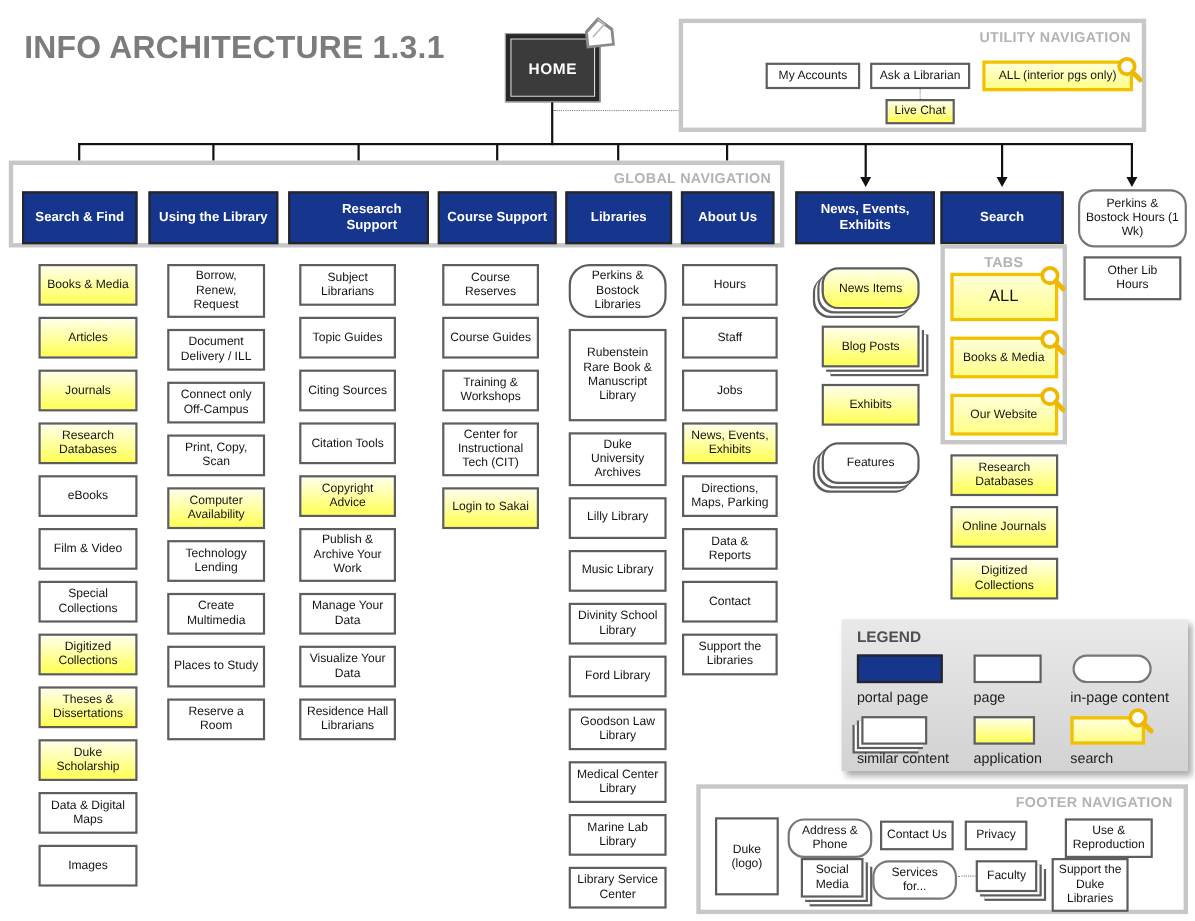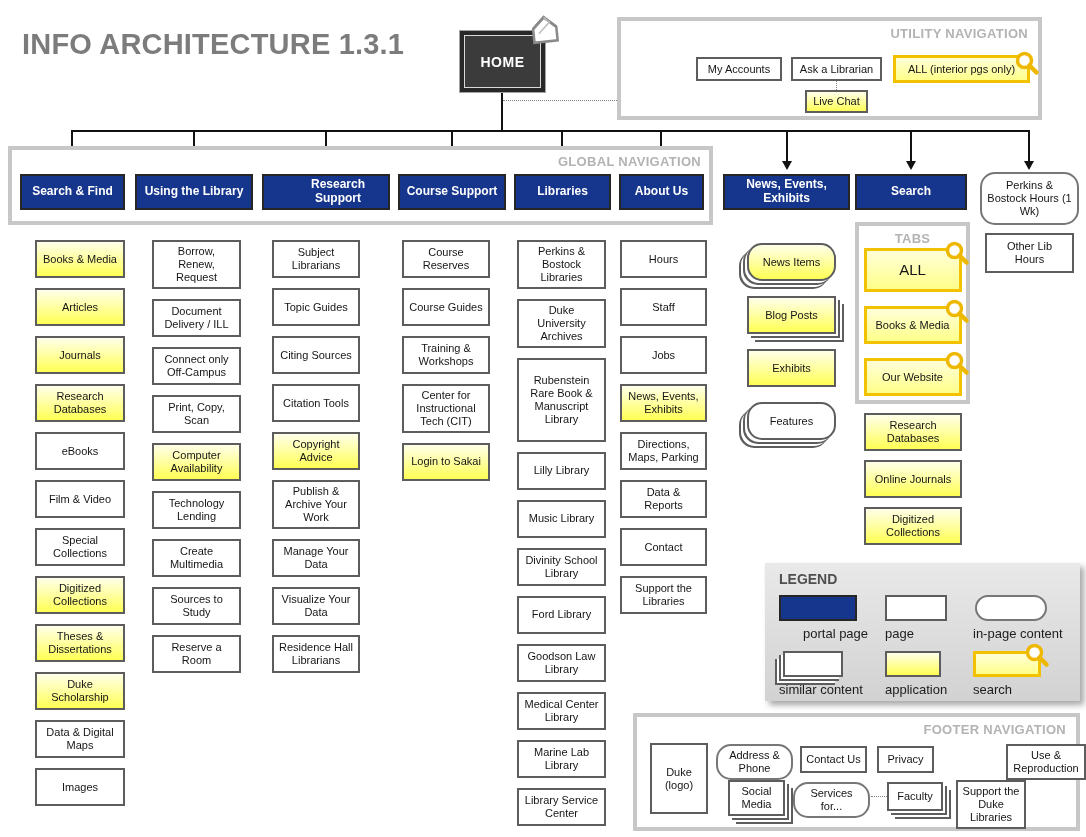--- a/index.html
+++ b/index.html
@@ -13,21 +13,21 @@
     display:flex;align-items:center;justify-content:center;text-align:center;
     min-height:38px;padding:3px 4px;
     background:#ffffff;border:2px solid #5d5d5d;
     font-size:11px;line-height:1.18;color:#151515;
   }
   .node span{display:block;}
   .app{background:linear-gradient(180deg,#ffffe9 0%,#ffffa8 45%,#ffff54 100%);}
   .search{border:3px solid #f2c200;background:linear-gradient(180deg,#ffffd8 0%,#ffff8a 100%);}
   .inpage{border-radius:15px;border-color:#777;}
   .round{border-radius:15px;}
-  .lg{min-height:46px;}
+  .lg{min-height:46px;border-radius:19px;}
   .xl{min-height:84px;}
   .big{min-height:44px;font-size:15px;}
   .stack-l{box-shadow:-3px 3px 0 -1px #ffffff,-4px 4px 0 0 #5d5d5d,-7px 7px 0 -1px #ffffff,-8px 8px 0 0 #5d5d5d;}
   .stack-r{box-shadow:3px 3px 0 -1px #ffffff,4px 4px 0 0 #5d5d5d,7px 7px 0 -1px #ffffff,8px 8px 0 0 #5d5d5d;}
   .mag{position:absolute;top:-11px;right:-11px;width:26px;height:26px;}
   .mag svg{display:block;}
   
   .col{position:absolute;display:flex;flex-direction:column;gap:10px;}
   #col-search-find{left:35px;top:240px;width:90px;}
   #col-using{left:152px;top:240px;width:89px;}
@@ -51,21 +51,21 @@
   .house{position:absolute;left:527px;top:13px;width:36px;height:36px;transform:rotate(-6deg);}
   
   .frame{position:absolute;box-sizing:border-box;border:4px solid #c7c7c7;background:#fff;}
   .frame-label{position:absolute;font-weight:bold;font-size:13px;color:#b3b3b3;letter-spacing:.3px;}
   #utility-box{left:617px;top:17px;width:425px;height:103px;}
   #global-box{left:8px;top:146px;width:705px;height:79px;}
   #tabs-box{left:855px;top:222px;width:115px;height:182px;}
   #footer-box{left:633px;top:713px;width:447px;height:118px;}
   
   .portal-box{
-    position:absolute;box-sizing:border-box;height:36px;top:174px;
+    position:absolute;box-sizing:border-box;height:48px;top:174px;
     background:#16358c;border:2px solid #262626;color:#ffffff;
     display:flex;align-items:center;justify-content:center;text-align:center;
     font-weight:bold;font-size:12px;line-height:1.15;padding:1px 3px;
   }
   
   .line{position:absolute;background:#111;}
   .drop{position:absolute;top:130px;width:2px;height:33px;background:#111;}
   .drop::after{content:"";position:absolute;left:-4.5px;top:31px;width:0;height:0;
     border:5.5px solid transparent;border-top:9px solid #111;}
   .dotted-h{position:absolute;height:0;border-top:1px dotted #828282;}
@@ -234,21 +234,21 @@
     <div class="node app">
       <span>Computer Availability</span>
     </div>
     <div class="node page">
       <span>Technology Lending</span>
     </div>
     <div class="node page">
       <span>Create Multimedia</span>
     </div>
     <div class="node page">
-      <span>Sources to Study</span>
+      <span>Places to Study</span>
     </div>
     <div class="node page">
       <span>Reserve a Room</span>
     </div>
   </div>
 <div id="col-research" class="col">
     <div class="node page">
       <span>Subject Librarians</span>
     </div>
     <div class="node page">
@@ -290,25 +290,25 @@
       <span>Center for Instructional Tech (CIT)</span>
     </div>
     <div class="node app">
       <span>Login to Sakai</span>
     </div>
   </div>
 <div id="col-libraries" class="col">
     <div class="node page lg">
       <span>Perkins &amp; Bostock Libraries</span>
     </div>
-    <div class="node page">
-      <span>Duke University Archives</span>
-    </div>
     <div class="node page xl">
       <span>Rubenstein Rare Book &amp; Manuscript Library</span>
+    </div>
+    <div class="node page">
+      <span>Duke University Archives</span>
     </div>
     <div class="node page">
       <span>Lilly Library</span>
     </div>
     <div class="node page">
       <span>Music Library</span>
     </div>
     <div class="node page">
       <span>Divinity School Library</span>
     </div>
@@ -411,21 +411,21 @@
     <div class="node app">
       <span>Digitized Collections</span>
     </div>
   </div>
 
 <div id="legend-box">
   <div class="legend-title">LEGEND</div>
   <div class="sw sw-portal" style="left:14px;top:32px;width:78px;"></div>
   <div class="sw" style="left:120px;top:32px;width:62px;"></div>
   <div class="sw sw-inpage" style="left:210px;top:32px;width:72px;"></div>
-  <div class="legend-label" style="left:14px;top:63px;margin-left:24px;">portal page</div>
+  <div class="legend-label" style="left:14px;top:63px;">portal page</div>
   <div class="legend-label" style="left:120px;top:63px;">page</div>
   <div class="legend-label" style="left:208px;top:63px;">in-page content</div>
   <div class="sw sw-stack" style="left:18px;top:88px;width:60px;"></div>
   <div class="sw sw-app" style="left:120px;top:88px;width:56px;"></div>
   <div class="sw sw-search" style="left:208px;top:88px;width:68px;">
     <span class="mag">
       <svg viewBox="0 0 26 26" width="26" height="26">
           <circle cx="10.5" cy="10.5" r="7" fill="#ffffff" stroke="#eeb800" stroke-width="3.5"></circle>
           <line x1="15.5" y1="15.5" x2="22.5" y2="22.5" stroke="#eeb800" stroke-width="4.5" stroke-linecap="round"></line>
         </svg>
@@ -444,21 +444,21 @@
 </div>
 <div class="node inpage abs" style="left:716px;top:744px;width:77px;min-height:31px;">
   <span>Address &amp; Phone</span>
 </div>
 <div class="node abs" style="left:800px;top:746px;width:67px;min-height:27px;">
   <span>Contact Us</span>
 </div>
 <div class="node abs" style="left:877px;top:746px;width:57px;min-height:27px;">
   <span>Privacy</span>
 </div>
-<div class="node abs" style="left:1006px;top:744px;width:80px;min-height:31px;">
+<div class="node abs" style="left:968px;top:744px;width:80px;min-height:31px;">
   <span>Use &amp; Reproduction</span>
 </div>
 <div class="node stack-r abs" style="left:728px;top:780px;width:57px;min-height:33px;">
   <span>Social Media</span>
 </div>
 <div class="node inpage abs" style="left:793px;top:782px;width:77px;min-height:27px;">
   <span>Services for...</span>
 </div>
 <div class="dotted-h" style="left:871px;top:796px;width:16px;"></div>
 <div class="node stack-r abs" style="left:887px;top:782px;width:56px;min-height:29px;">

